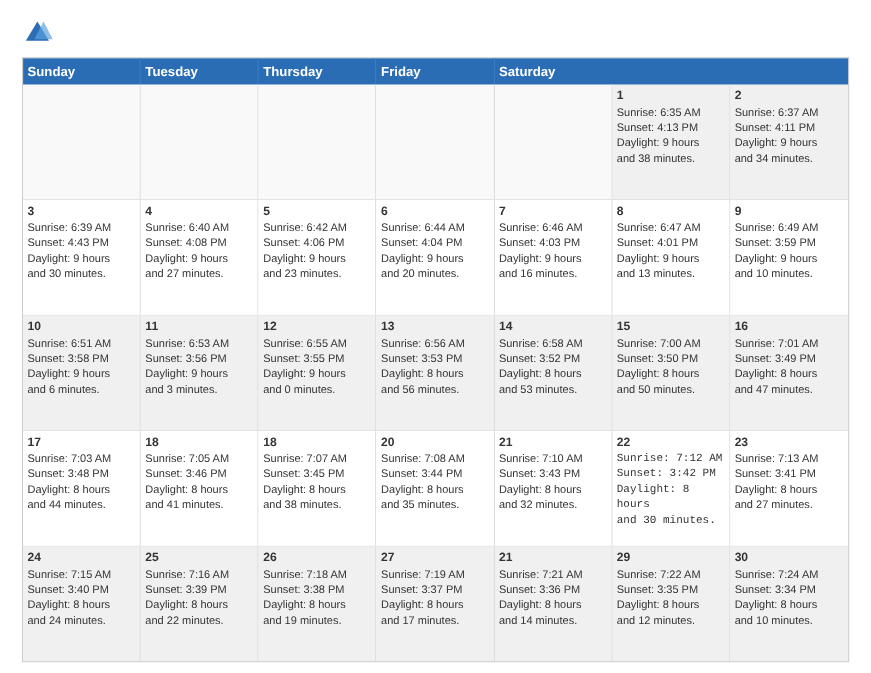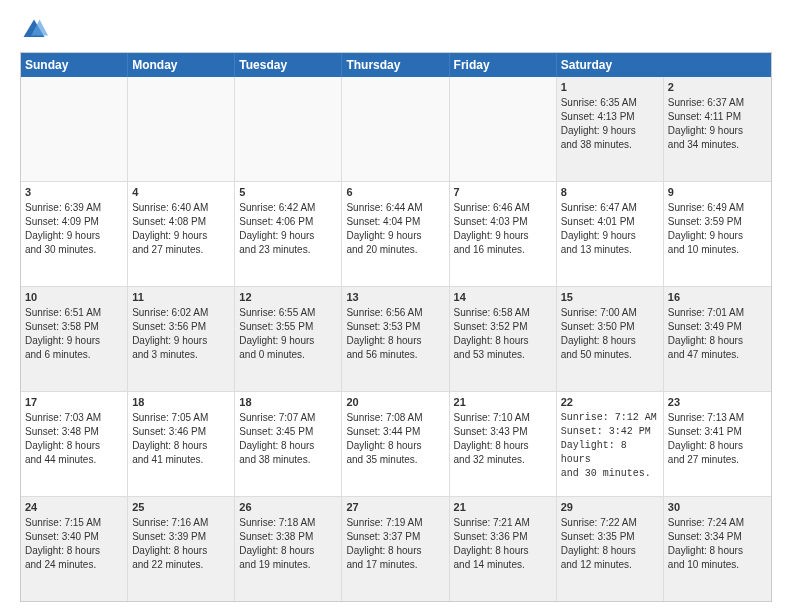--- a/index.html
+++ b/index.html
@@ -135,21 +135,20 @@
     </div>
     <div class="title-block">
       <h1></h1>
       <h2></h2>
     </div>
   </div>
 
   <div class="calendar">
     <div class="cal-header" id="cal-header">
         <div class="cal-header-cell">Sunday</div>
-        <div class="cal-header-cell">Monday</div>
         <div class="cal-header-cell">Tuesday</div>
         <div class="cal-header-cell">Thursday</div>
         <div class="cal-header-cell">Friday</div>
         <div class="cal-header-cell">Saturday</div>
       </div>
     <div class="cal-body" id="cal-body">
         <div class="cal-row">
           <div class="cal-cell empty"></div>
           <div class="cal-cell empty"></div>
           <div class="cal-cell empty"></div>
@@ -167,21 +166,21 @@
             <div class="cell-text" style="white-space: pre-line;">Sunrise: 6:37 AM
 Sunset: 4:11 PM
 Daylight: 9 hours
 and 34 minutes.</div>
           </div>
         </div>
         <div class="cal-row">
           <div class="cal-cell">
             <span class="day-num">3</span>
             <div class="cell-text" style="white-space: pre-line;">Sunrise: 6:39 AM
-Sunset: 4:09 PM
+Sunset: 4:43 PM
 Daylight: 9 hours
 and 30 minutes.</div>
           </div>
           <div class="cal-cell">
             <span class="day-num">4</span>
             <div class="cell-text" style="white-space: pre-line;">Sunrise: 6:40 AM
 Sunset: 4:08 PM
 Daylight: 9 hours
 and 27 minutes.</div>
           </div>
@@ -224,21 +223,21 @@
         <div class="cal-row">
           <div class="cal-cell shaded">
             <span class="day-num">10</span>
             <div class="cell-text" style="white-space: pre-line;">Sunrise: 6:51 AM
 Sunset: 3:58 PM
 Daylight: 9 hours
 and 6 minutes.</div>
           </div>
           <div class="cal-cell shaded">
             <span class="day-num">11</span>
-            <div class="cell-text" style="white-space: pre-line;">Sunrise: 6:02 AM
+            <div class="cell-text" style="white-space: pre-line;">Sunrise: 6:53 AM
 Sunset: 3:56 PM
 Daylight: 9 hours
 and 3 minutes.</div>
           </div>
           <div class="cal-cell shaded">
             <span class="day-num">12</span>
             <div class="cell-text" style="white-space: pre-line;">Sunrise: 6:55 AM
 Sunset: 3:55 PM
 Daylight: 9 hours
 and 0 minutes.</div>

